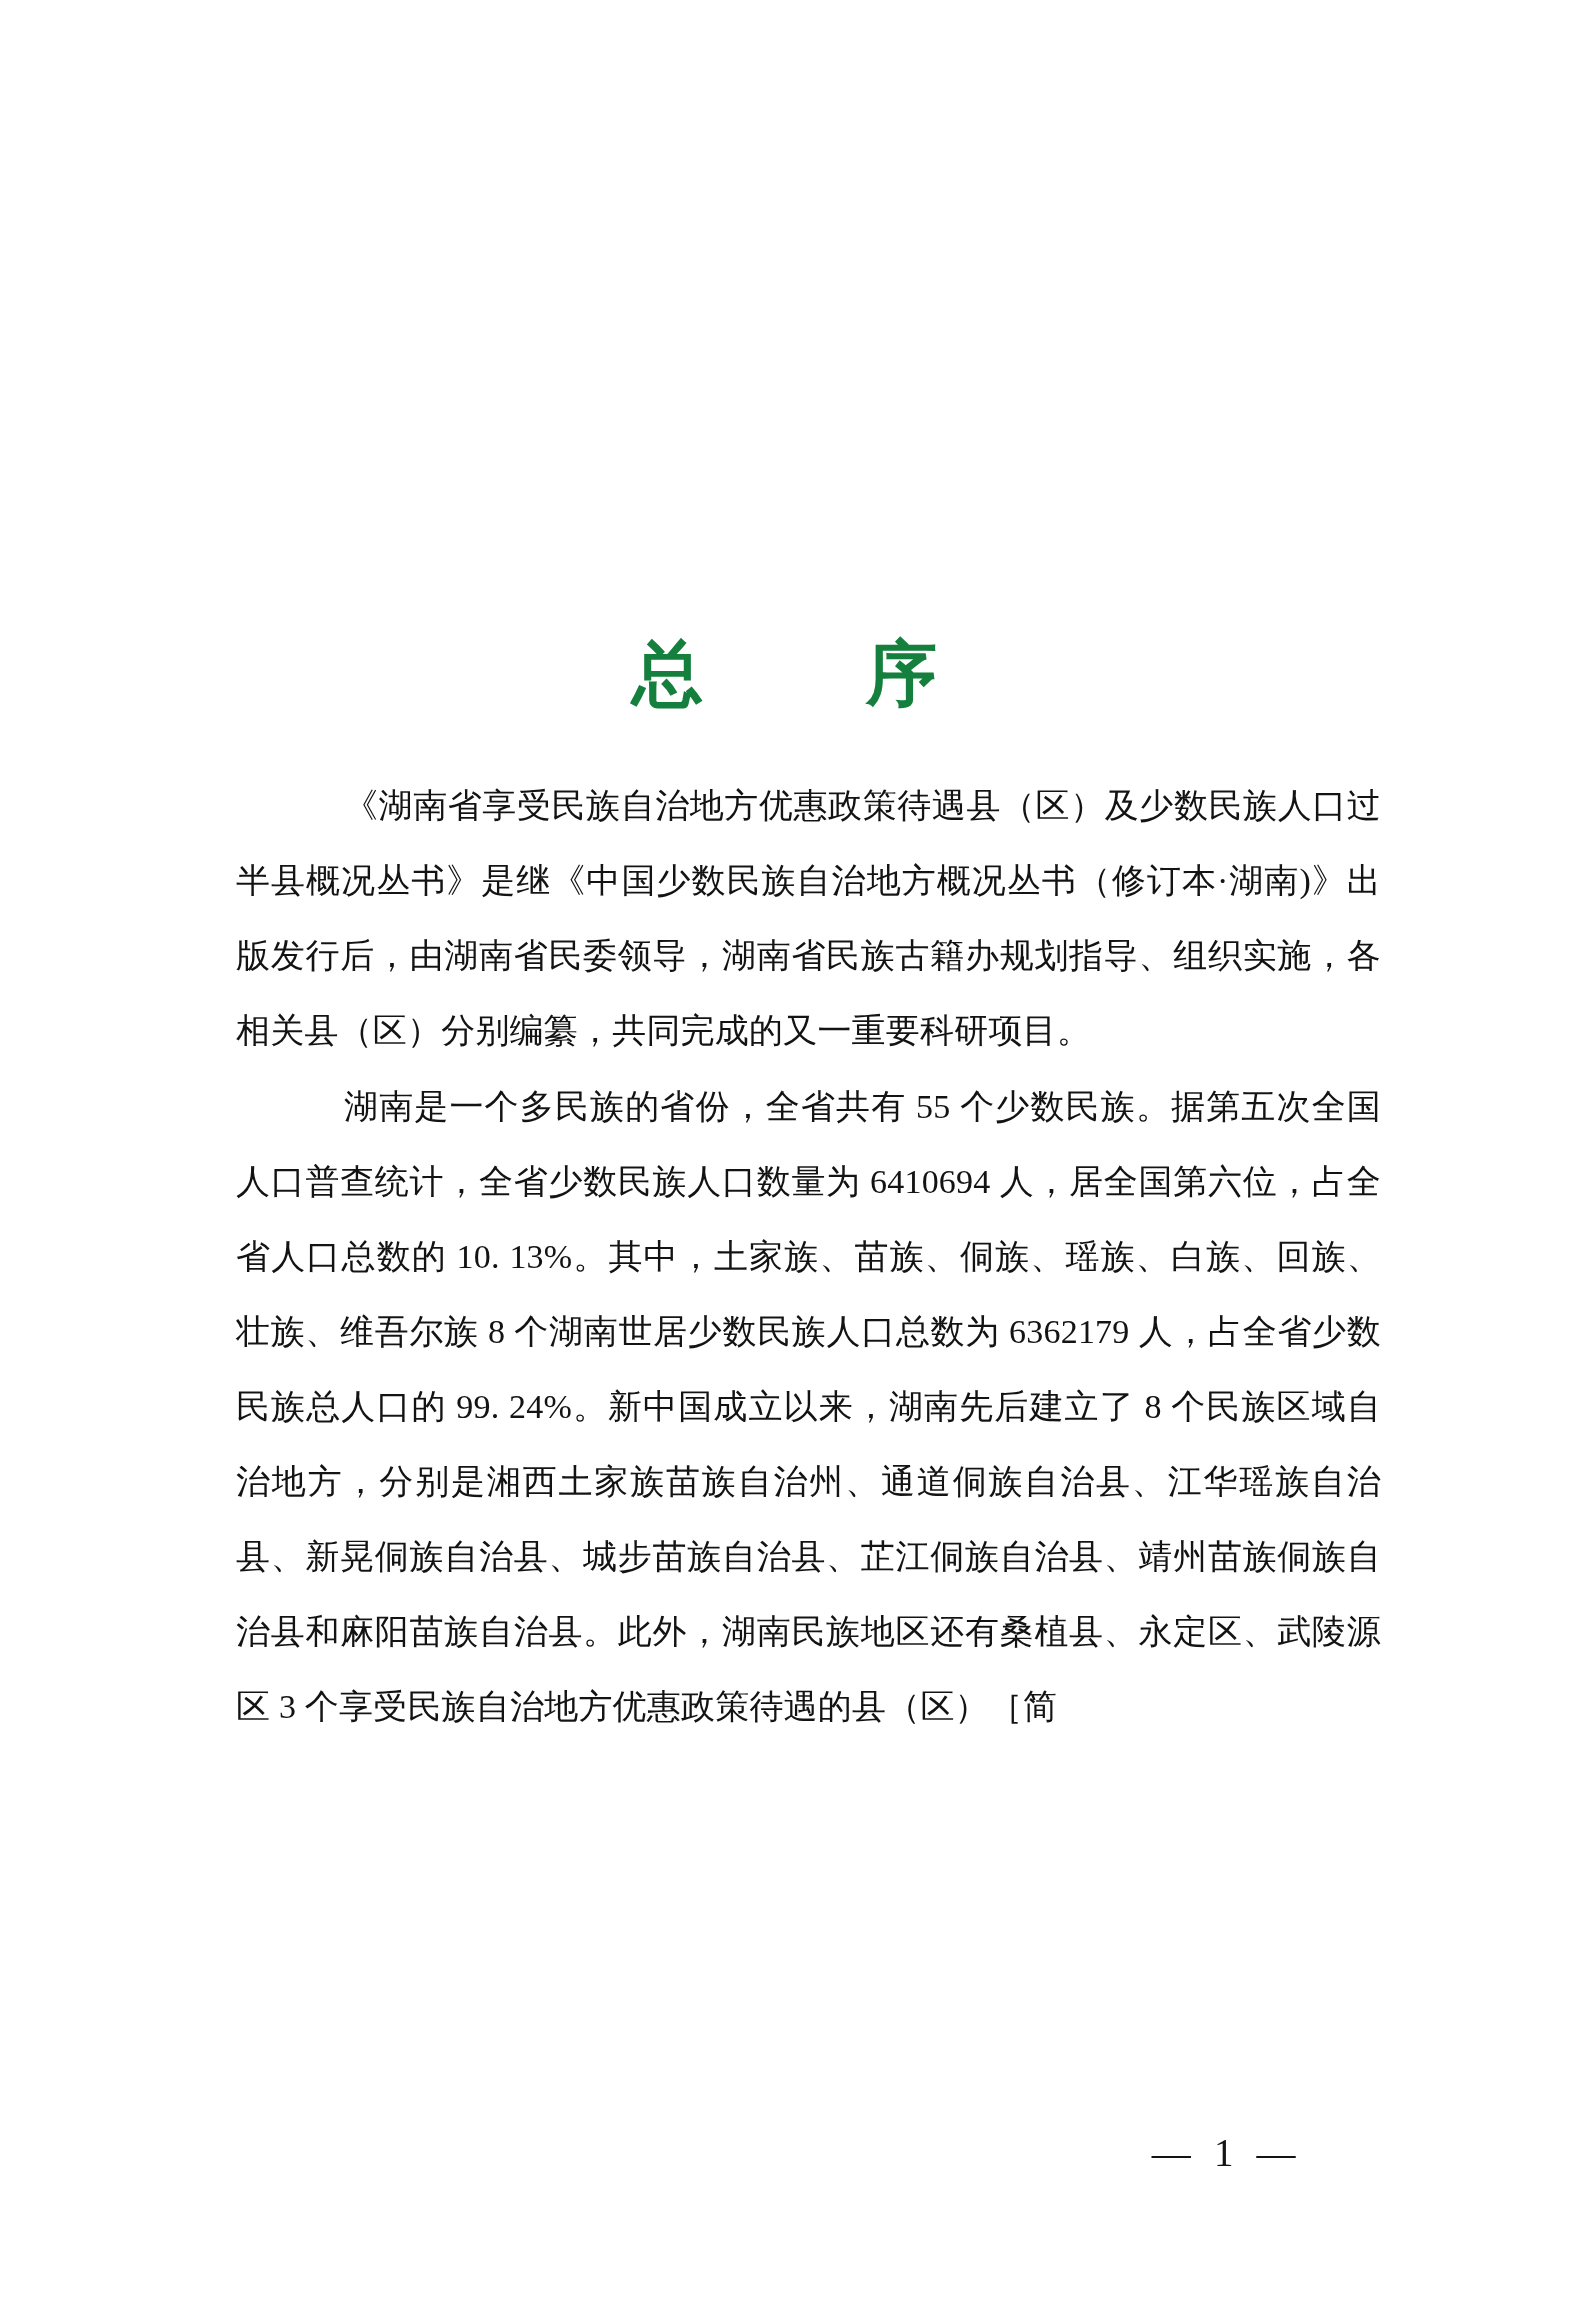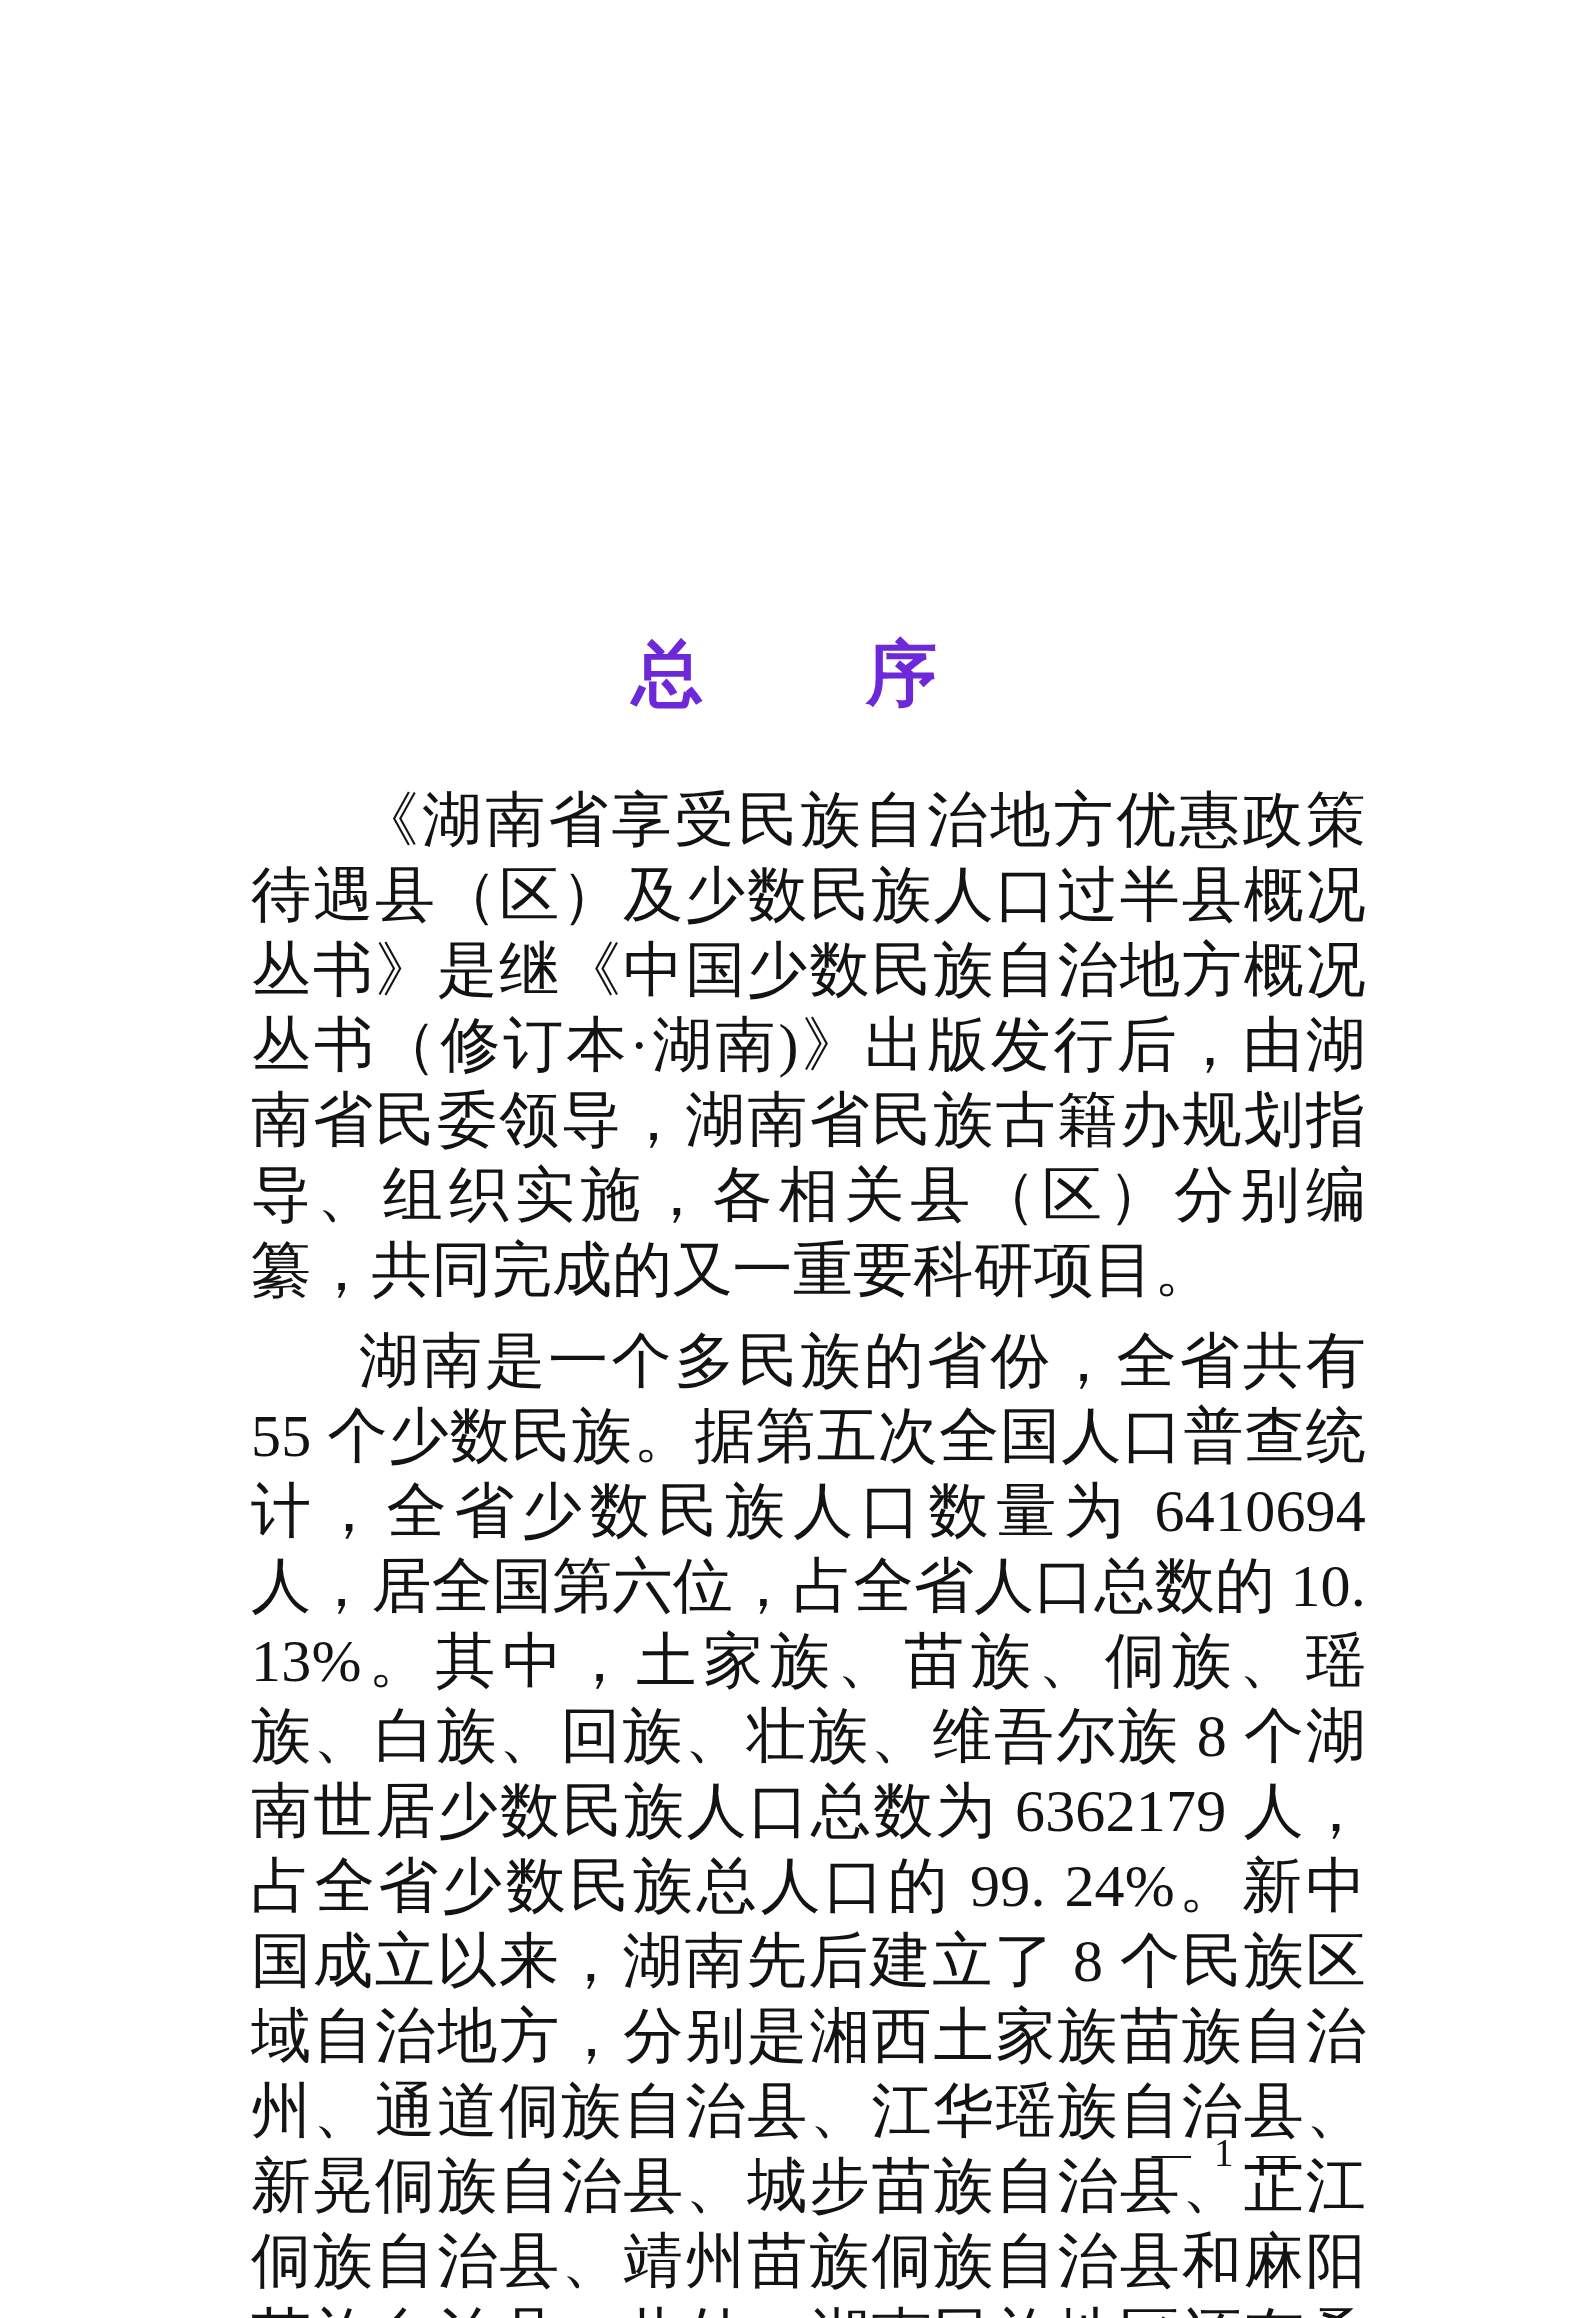--- a/index.html
+++ b/index.html
@@ -26,35 +26,35 @@
     left: 0;
     right: 0;
     top: 591px;
     text-align: center;
     font-family: "Liberation Serif", "DejaVu Serif", serif;
     font-weight: 700;
     font-size: 71px;
     line-height: 1.0;
     letter-spacing: 46px;
     text-indent: 46px;
-    color: #6d28d9;
+    color: #15803d;
   }
 
   
   .body-block {
     position: absolute;
     left: 235px;
     top: 767px;
     width: 1147px;
   }
 
   .para {
-    margin: 16px;
+    margin: 1px;
     font-family: "Liberation Serif", "DejaVu Serif", serif;
-    font-size: 60px;
+    font-size: 34px;
     line-height: 75px;
     color: #131313;
     text-align: justify;
     text-justify: inter-character;
     letter-spacing: 0.2px;
     word-break: break-all;
   }
 
   .para.indent {
     text-indent: 108px;

